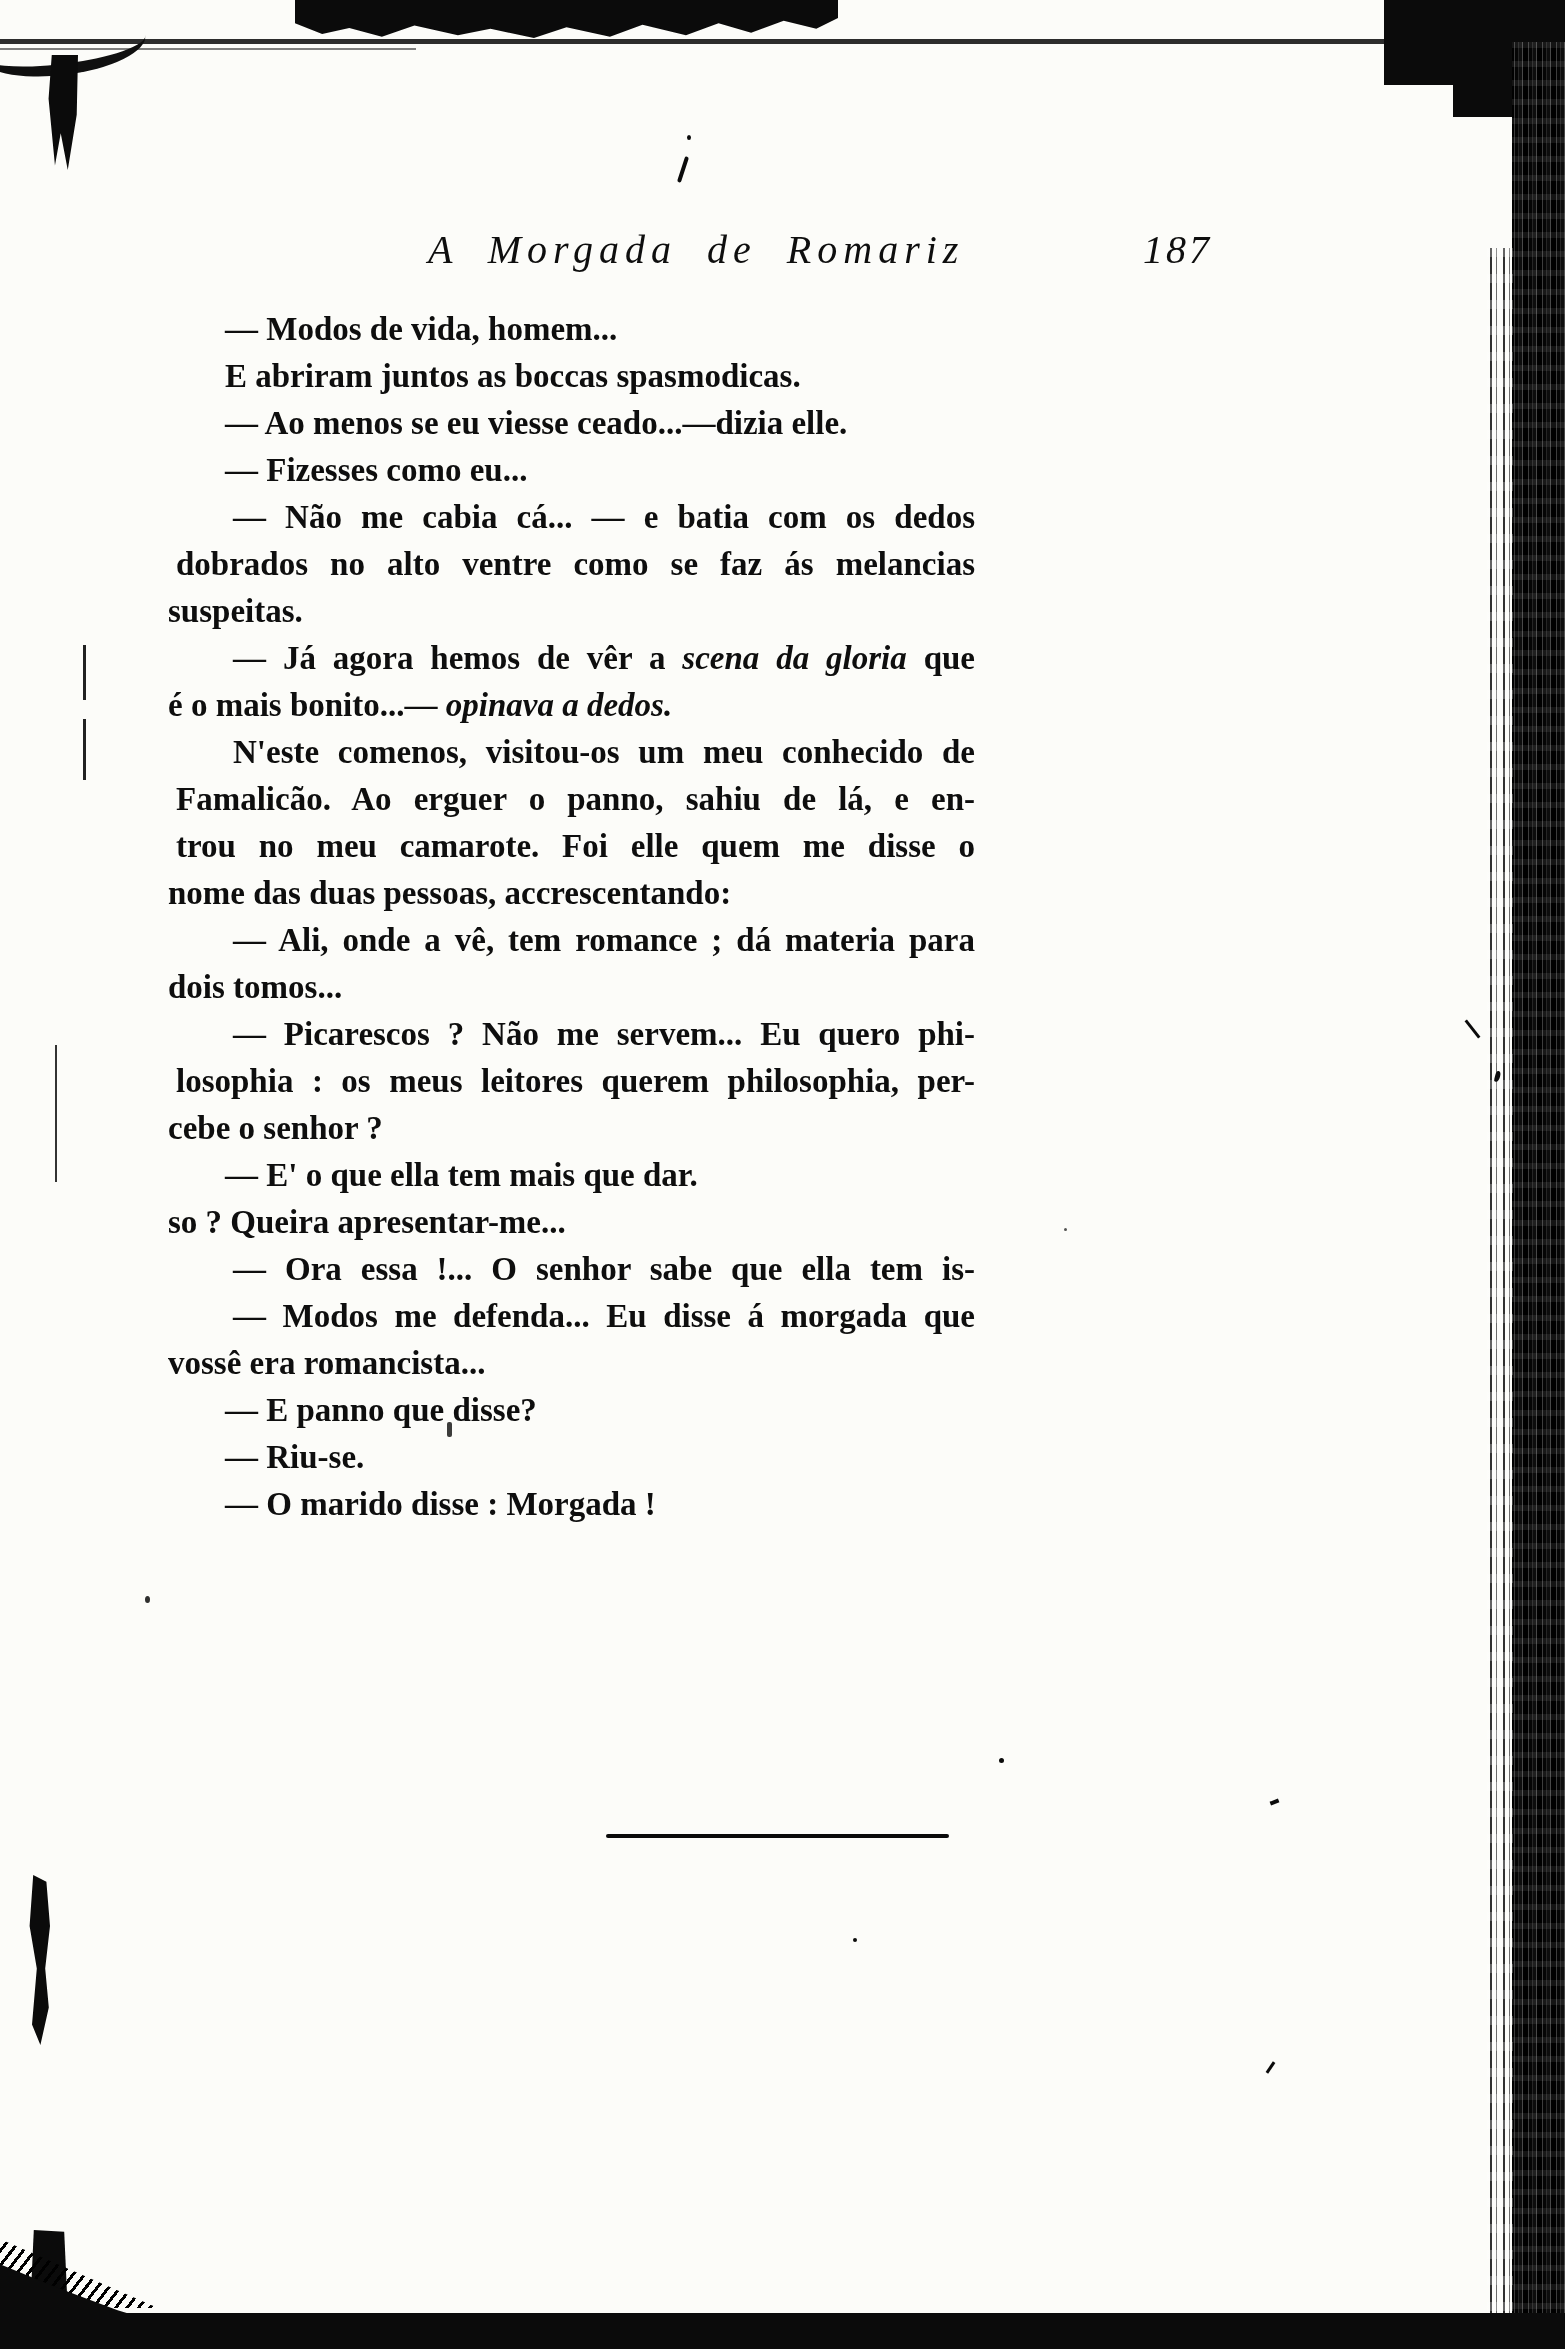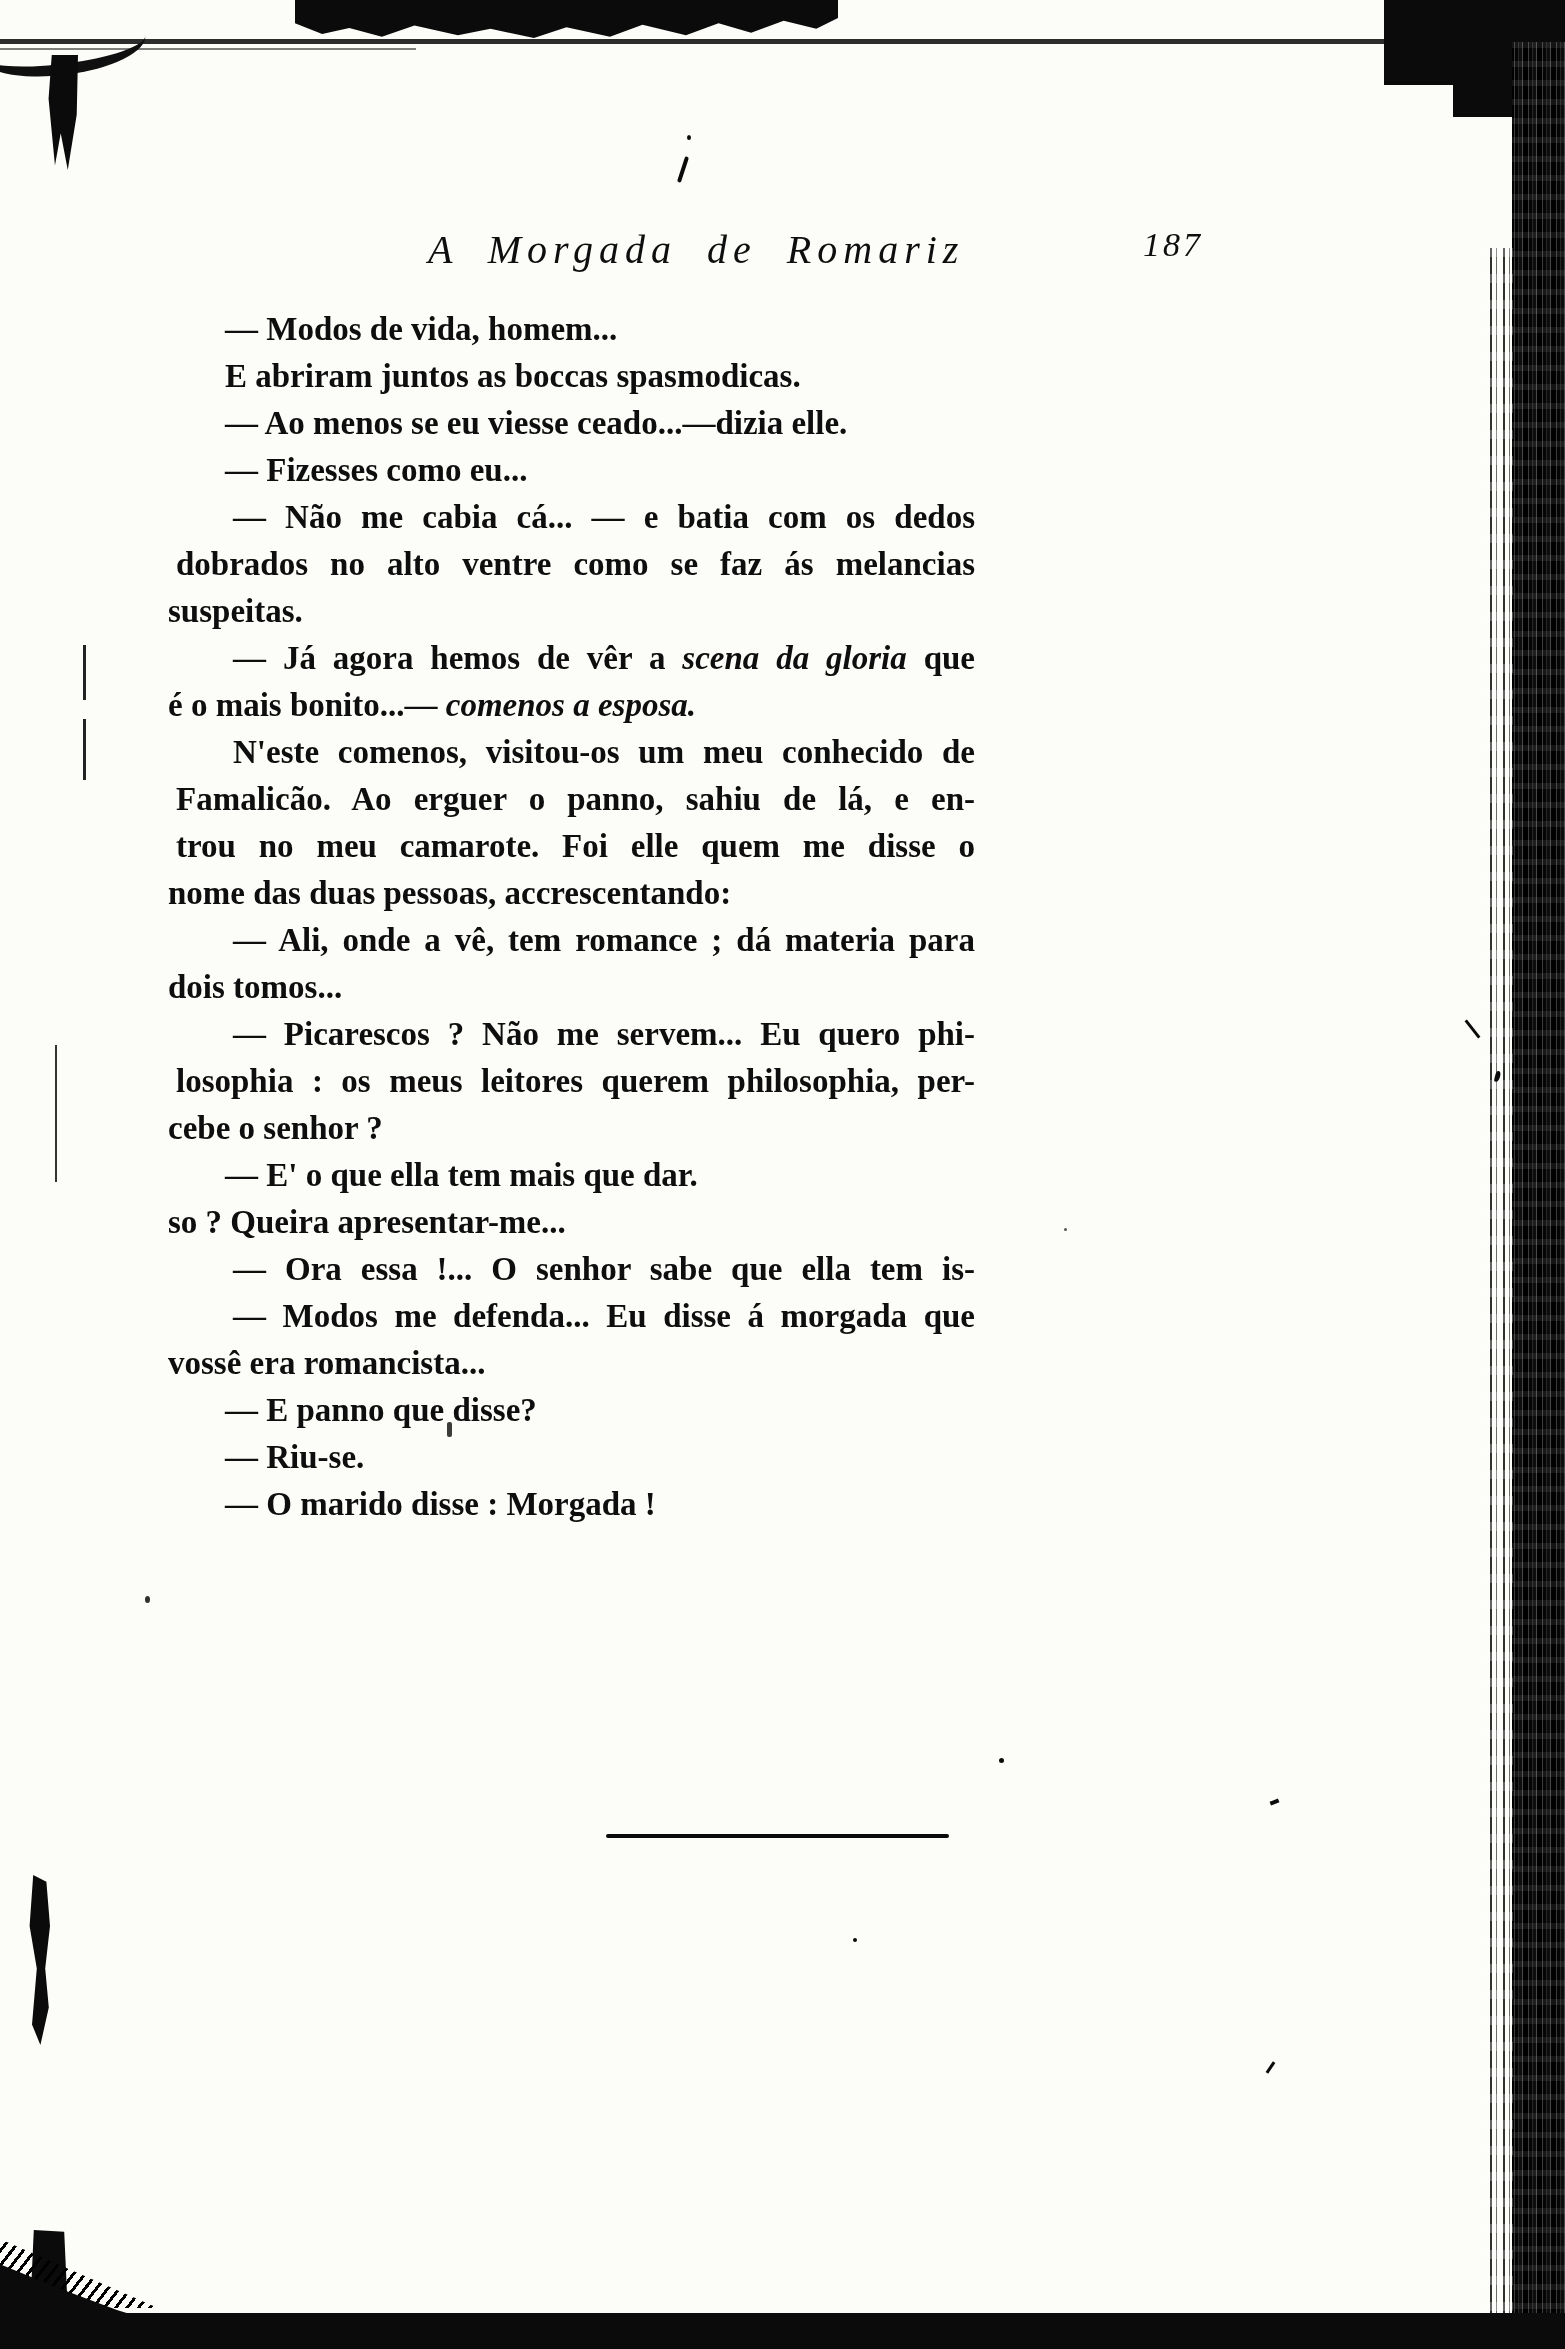--- a/index.html
+++ b/index.html
@@ -17,21 +17,21 @@
   }
   
   .header{position:absolute;top:226px;left:0;width:1565px;height:59px;}
   .title{
     position:absolute;left:428px;top:0;
     font-style:italic;font-size:40px;letter-spacing:6px;word-spacing:14px;
     white-space:nowrap;
   }
   .pagenum{
     position:absolute;left:1143px;top:0;
-    font-style:italic;font-size:34px;letter-spacing:3px;
+    font-style:italic;font-size:40px;letter-spacing:3px;
   }
   
   .column{
     position:absolute;left:168px;top:306px;width:807px;
     font-size:33px;line-height:47px;font-weight:bold;
   }
   .line{min-height:47px;}
   .line.ind{padding-left:57px;}
   .line.j{text-align:justify;text-align-last:justify;margin-left:8px;}
   .line:not(.j){white-space:nowrap;}
@@ -142,21 +142,21 @@
 
   <div class="column" id="body-column">
       <div class="line ind"><span>— Modos de vida, homem...</span></div>
       <div class="line ind"><span>E abriram juntos as boccas spasmodicas.</span></div>
       <div class="line ind"><span>— Ao menos se eu viesse ceado...—dizia elle.</span></div>
       <div class="line ind"><span>— Fizesses como eu...</span></div>
       <div class="line ind j"><span>— Não me cabia cá... — e batia com os dedos</span></div>
       <div class="line j"><span>dobrados no alto ventre como se faz ás melancias</span></div>
       <div class="line"><span>suspeitas.</span></div>
       <div class="line ind j"><span>— Já agora hemos de vêr a </span><span class="it">scena da gloria</span><span> que</span></div>
-      <div class="line"><span>é o mais bonito...— </span><span class="it">comenos a esposa.</span></div>
+      <div class="line"><span>é o mais bonito...— </span><span class="it">opinava a dedos.</span></div>
       <div class="line ind j"><span>N'este comenos, visitou-os um meu conhecido de</span></div>
       <div class="line j"><span>Famalicão. Ao erguer o panno, sahiu de lá, e en-</span></div>
       <div class="line j"><span>trou no meu camarote. Foi elle quem me disse o</span></div>
       <div class="line"><span>nome das duas pessoas, accrescentando:</span></div>
       <div class="line ind j"><span>— Ali, onde a vê, tem romance ; dá materia para</span></div>
       <div class="line"><span>dois tomos...</span></div>
       <div class="line ind j"><span>— Picarescos ? Não me servem... Eu quero phi-</span></div>
       <div class="line j"><span>losophia : os meus leitores querem philosophia, per-</span></div>
       <div class="line"><span>cebe o senhor ?</span></div>
       <div class="line ind"><span>— E' o que ella tem mais que dar.</span></div>

